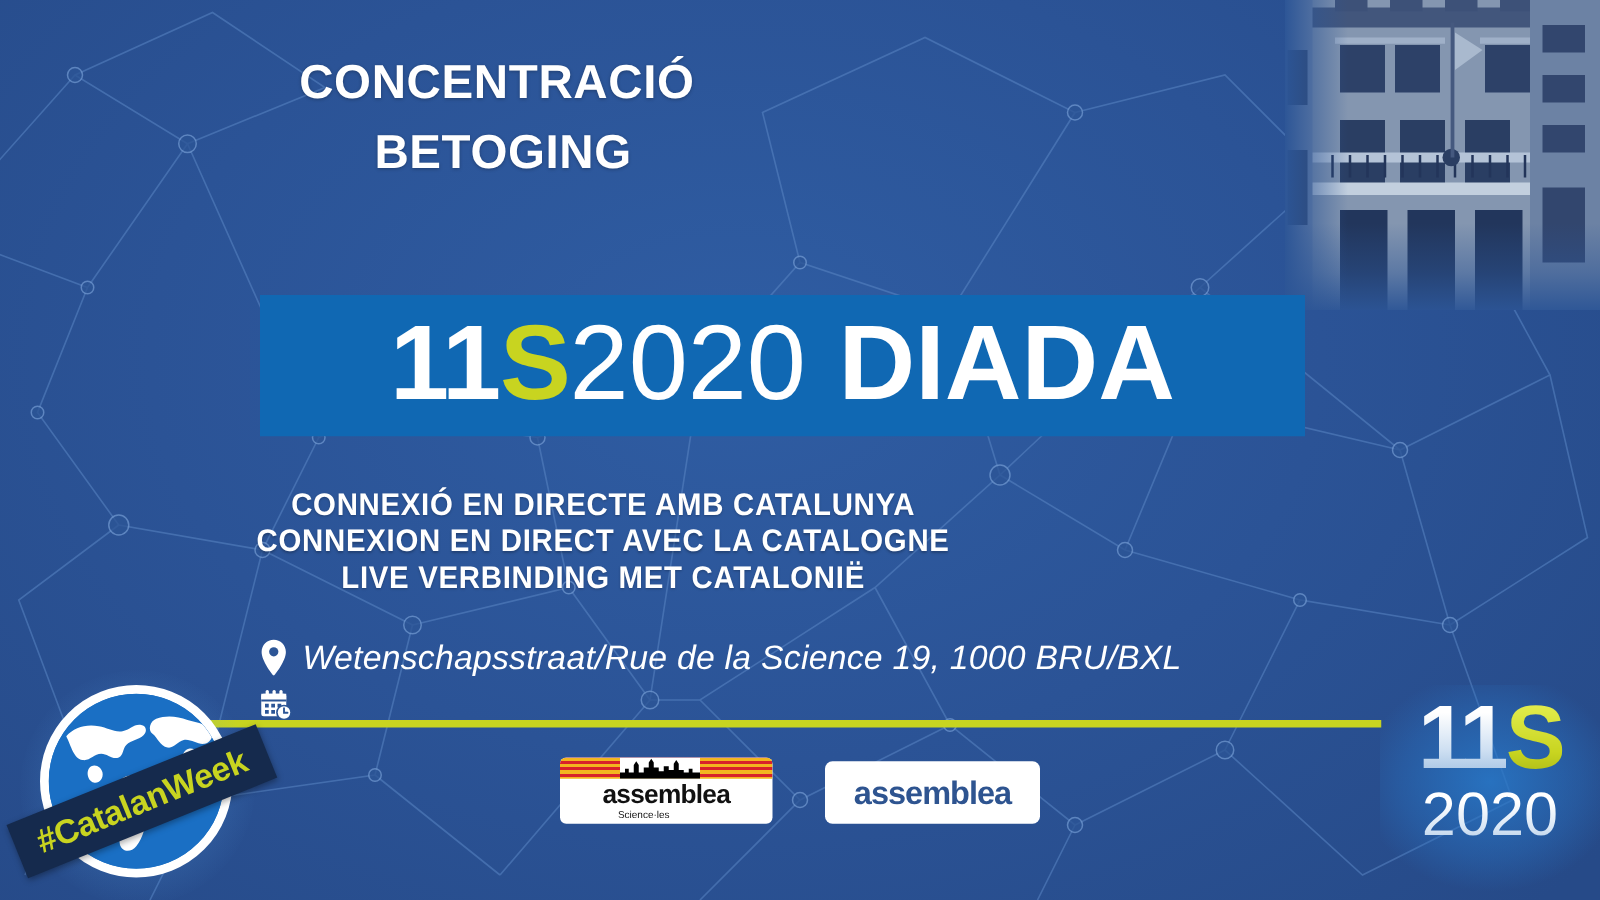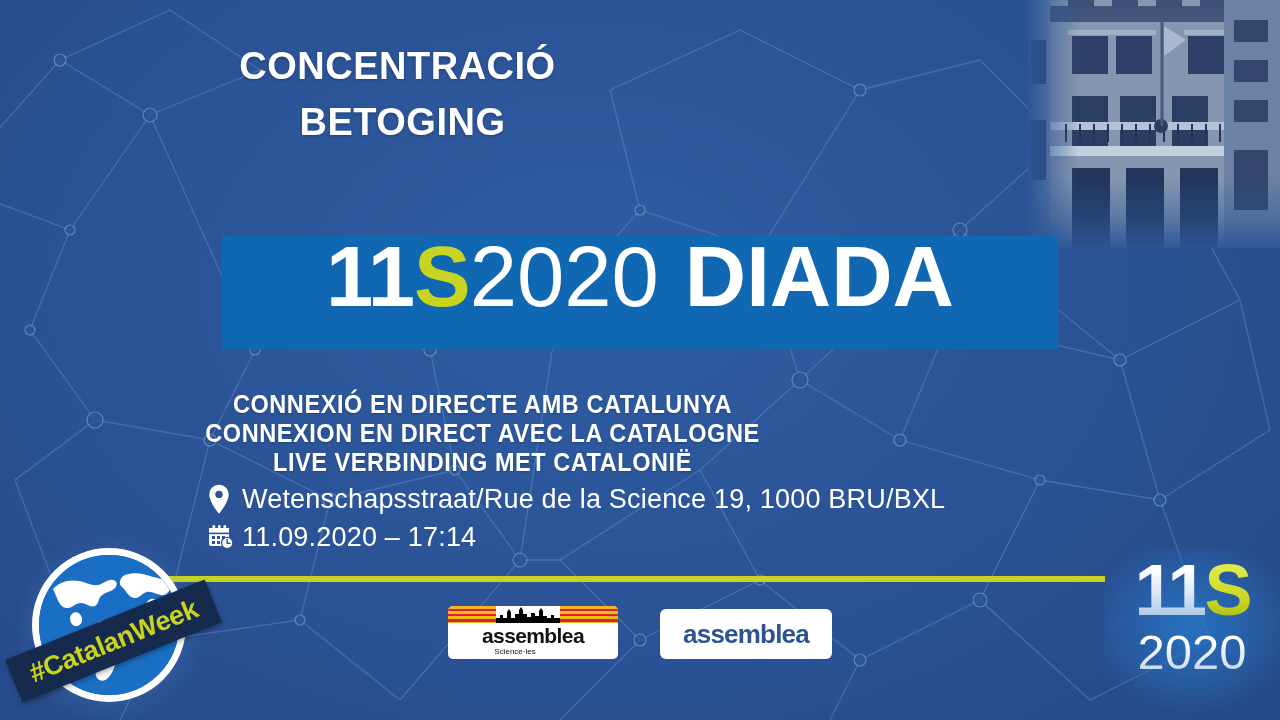--- a/index.html
+++ b/index.html
@@ -63,26 +63,27 @@
     letter-spacing: 0.5px;
     text-shadow: 0 1px 3px rgba(0,0,0,0.28);
   }
   .headline .l1 { display:block; }
   .headline .l2 { display:block; }
   .headline .l3 { display:block;padding-left:10px; }
 
   
   .banner {
     position: absolute;
-    left: 222px;
+    left: 208px;
     top: 236px;
     width: 836px;
     height: 113px;
     background: #1068b3;
     display: flex;
+    align-items: center;
     justify-content: center;
     overflow: hidden;
   }
   .banner .txt {
     font-size: 85px;
     line-height: 86px;
     white-space: nowrap;
     letter-spacing: -1px;
     transform: translateY(-2px);
   }
@@ -107,22 +108,23 @@
     transform: scaleX(0.94);
     transform-origin: center;
     text-shadow: 0 1px 2px rgba(0,0,0,0.25);
   }
   .sub span { display:block; }
 
   
   .info {
     position: absolute;
     left: 208px;
-    top: 482px;
+    top: 509px;
     color: #ffffff;
+    font-style: italic;
   }
   .info-row {
     display: flex;
     align-items: center;
     height: 34px;
     margin-bottom: 4px;
   }
   .info-ico {
     width: 34px;
     flex: 0 0 34px;
@@ -463,21 +465,20 @@
               <rect x="9" y="12" width="3" height="3"></rect>
             <rect x="14" y="12" width="3" height="3"></rect>
               <rect x="4" y="17" width="3" height="3"></rect>
             <rect x="9" y="17" width="3" height="3"></rect>
           </g>
           <circle cx="19.2" cy="19" r="6.3" fill="#2c5596"></circle>
           <circle cx="19.2" cy="19" r="5" fill="#ffffff"></circle>
           <path d="M19.2 15.6v3.6h2.8" stroke="#2c5596" stroke-width="1.5" fill="none" stroke-linecap="round"></path>
         </svg>
       </span>
-      <span class="info-txt">11.09.2020 – 17:14</span>
     </div>
   </div>
 
   <div class="rule"></div>
 
   <div class="globe-wrap">
     <div class="globe-glow"></div>
     <div class="globe">
       <svg width="140" height="140" viewBox="0 0 140 140" aria-hidden="true">
         <rect x="0" y="0" width="140" height="140" fill="#1a6fc4"></rect>

